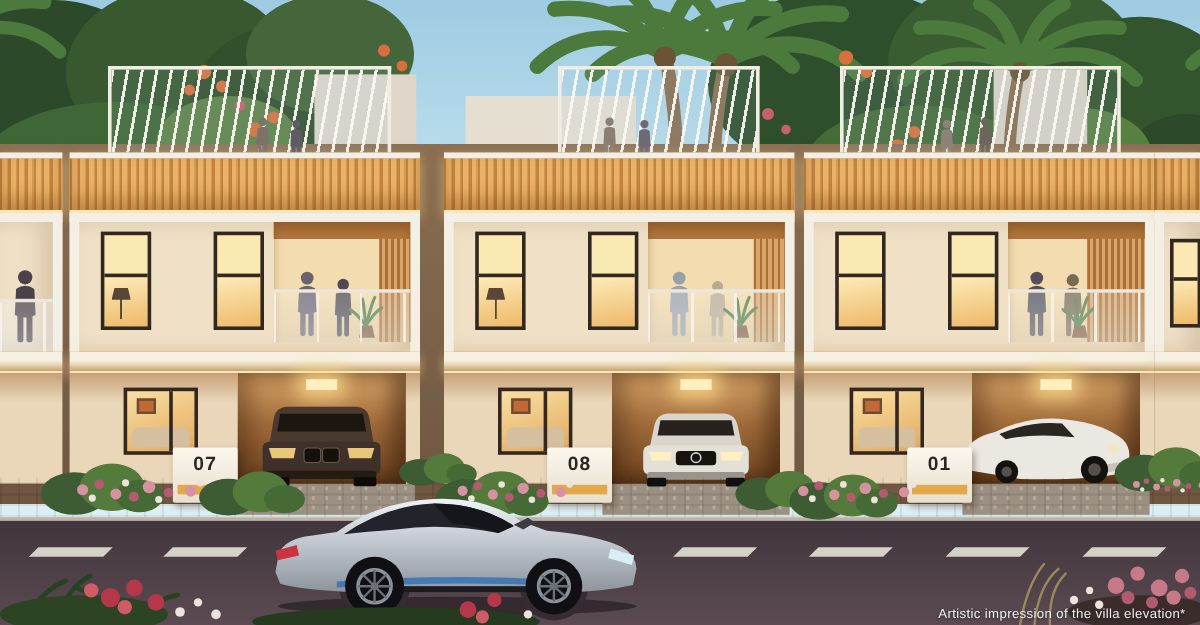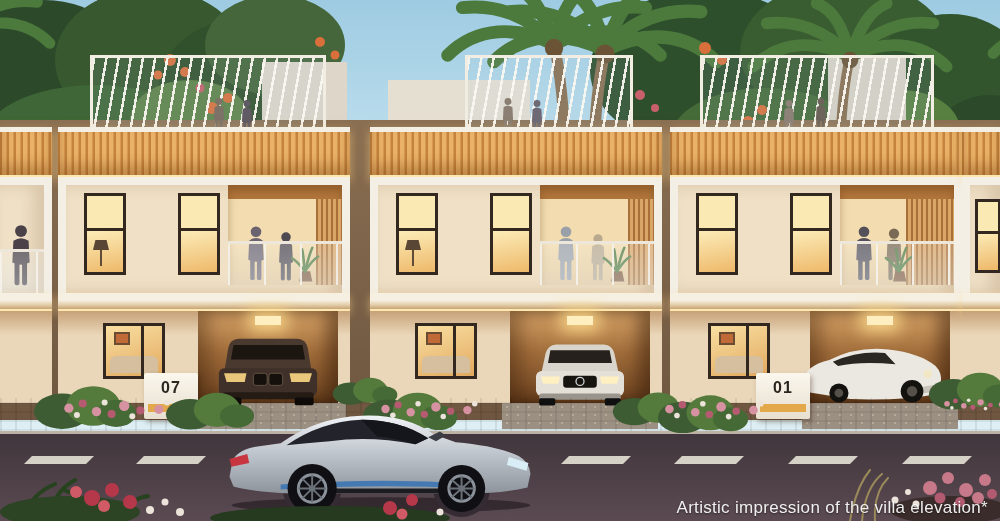--- a/index.html
+++ b/index.html
@@ -81,21 +81,21 @@
   .sidewalk{top:398px;left:0;width:1000px;height:36px;z-index:2;
     background:linear-gradient(180deg,#8f857b,var(--c-pavement,#a79b8e));
     background-image:repeating-linear-gradient(90deg,rgba(0,0,0,.08) 0 2px,transparent 2px 15px),
       repeating-linear-gradient(0deg,rgba(0,0,0,.06) 0 2px,transparent 2px 9px);
     border-bottom:3px solid #bdb2a3;}
   .road{top:434px;left:0;width:1000px;height:87px;z-index:2;
     background:linear-gradient(180deg,#41363d,var(--c-road,#5b4a51));}
   .dash{top:22px;width:62px;height:8px;background:var(--c-lane,#e3ded2);transform:skewX(-45deg);opacity:.92;}
   .i8{top:400px;left:220px;z-index:4;}
   .fgflora{z-index:5;}
-  .caption{right:12px;bottom:3px;z-index:6;font-size:17px;letter-spacing:.3px;
+  .caption{right:12px;bottom:3px;z-index:6;font-size:11px;letter-spacing:.3px;
     color:rgba(255,255,255,.92);text-shadow:0 1px 2px rgba(0,0,0,.5);}
 </style>
 </head>
 <body>
 
 <svg width="0" height="0" style="position:absolute">
   <defs>
     <symbol id="person" viewBox="0 0 24 60">
       <circle cx="12" cy="7" r="5.5"></circle>
       <path d="M5 16 Q12 11 19 16 L20 36 Q12 40 4 36 Z"></path>
@@ -361,20 +361,24 @@
         <div class="sofa"></div>
       </div>
       <div class="carport">
         <div class="lampglow"></div>
         <svg class="carsvg" width="104" height="76" viewBox="0 0 130 95">
             <use href="#car-sedan"></use>
           </svg>
       </div>
     </div>
     <div class="drive"></div>
+    <div class="plinth">
+      <span class="num">08</span>
+      <div class="stripe"></div>
+    </div>
   </div>
 
   <div class="villa" id="v09">
     <div class="pergola"></div>
     <svg class="roofp" style="left:108px;top:44px" viewBox="0 0 24 60">
         <use href="#person" fill="#8d8278"></use>
       </svg>
     <svg class="roofp" style="left:140px;top:42px" viewBox="0 0 24 60">
         <use href="#person" fill="#6d655c"></use>
       </svg>

